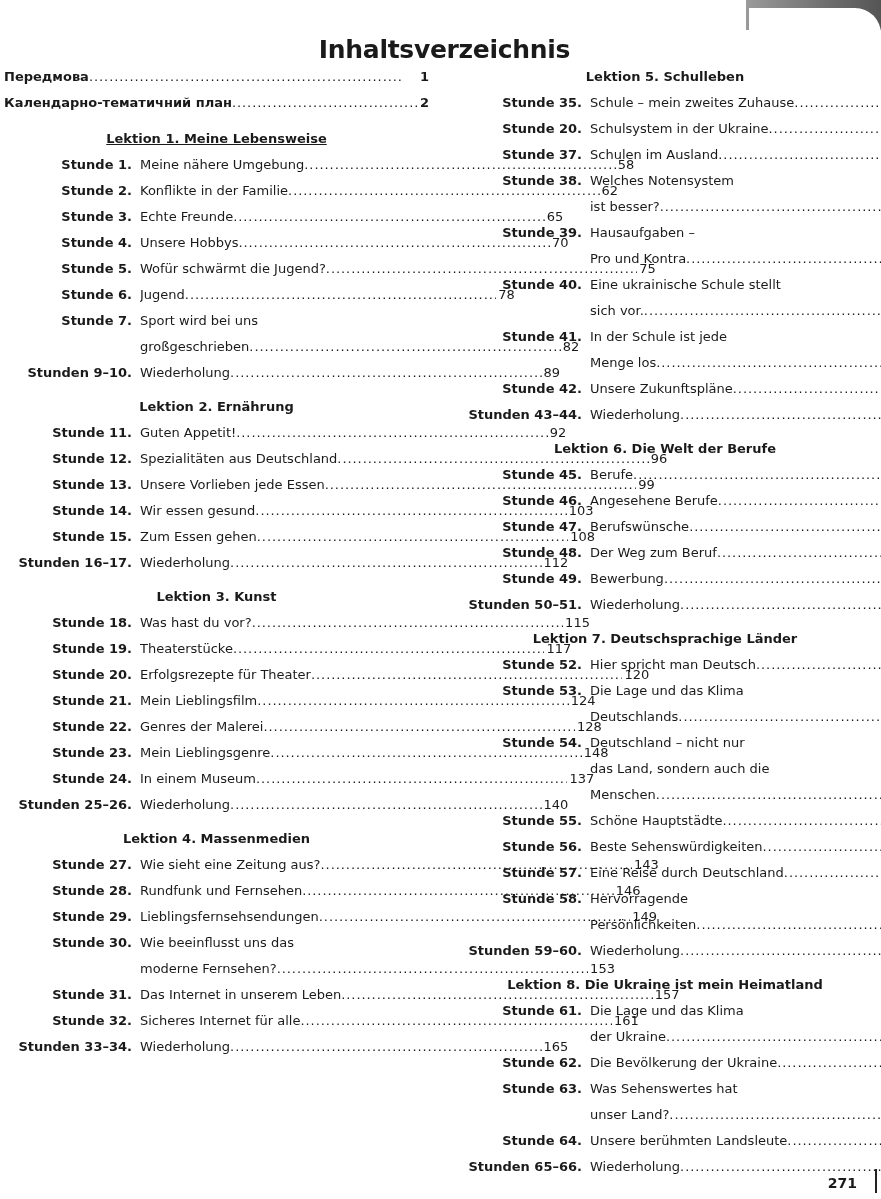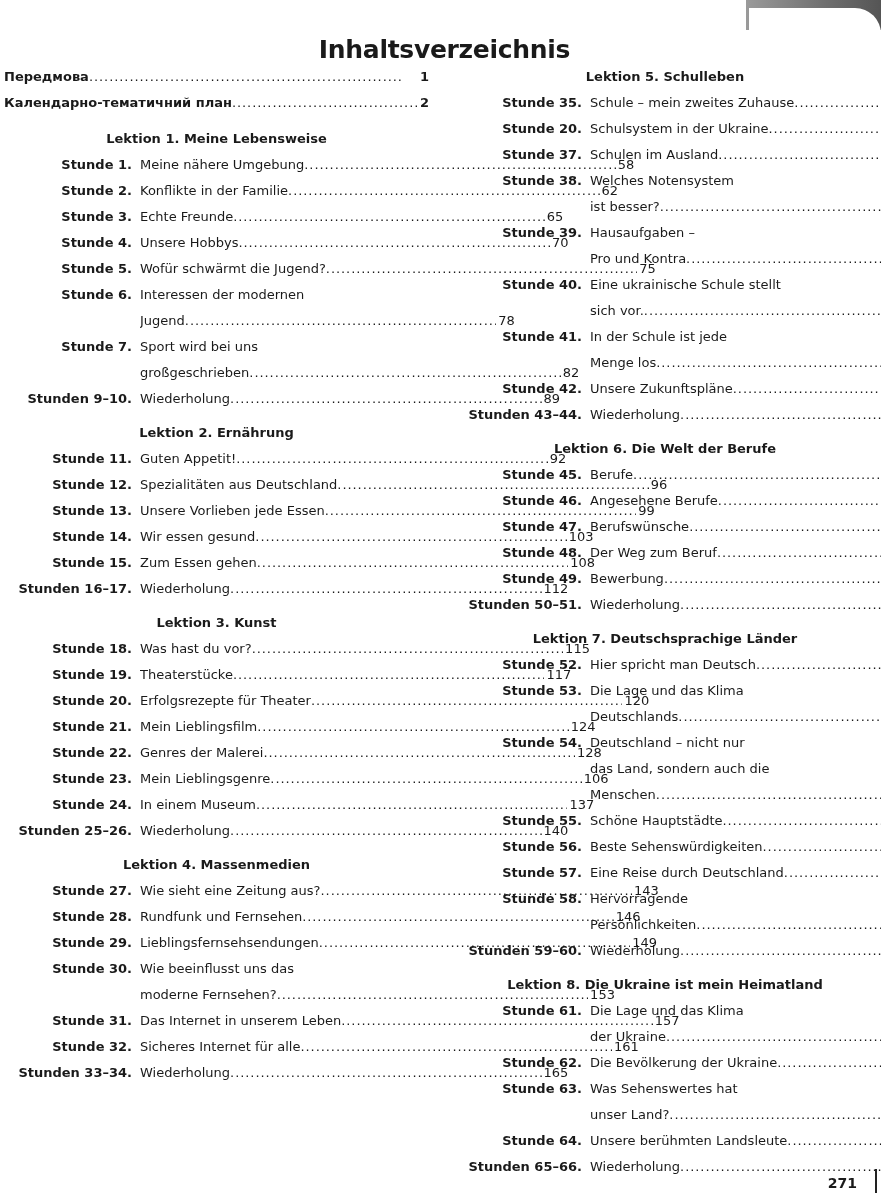--- a/index.html
+++ b/index.html
@@ -39,21 +39,21 @@
     <span>Передмова</span>
     <span class="dots"></span>
     <span class="page">1</span>
   </div>
   <div class="row top-entry">
     <span>Календарно-тематичний план</span>
     <span class="dots"></span>
     <span class="page">2</span>
   </div>
   <div>
-      <div class="lek" style="margin-top: 10px;">Lektion 1. Meine Lebensweise</div>
+      <div class="lek" style="margin-top: 10px; text-decoration: underline;">Lektion 1. Meine Lebensweise</div>
       <div class="row">
         <span class="label">Stunde 1.</span>
         <div class="txt">
           <div class="line">
             <span>Meine nähere Umgebung</span>
             <span class="dots"></span>
             <span class="page">58</span>
           </div>
         </div>
       </div>
@@ -94,23 +94,20 @@
             <span>Wofür schwärmt die Jugend?</span>
             <span class="dots"></span>
             <span class="page">75</span>
           </div>
         </div>
       </div>
       <div class="row">
         <span class="label">Stunde 6.</span>
         <div class="txt">
           <div class="line">
-            <span>Interessen der modernen</span>
-          </div>
-          <div class="line">
             <span>Jugend</span>
             <span class="dots"></span>
             <span class="page">78</span>
           </div>
         </div>
       </div>
       <div class="row">
         <span class="label">Stunde 7.</span>
         <div class="txt">
           <div class="line">
@@ -248,21 +245,21 @@
             <span class="page">128</span>
           </div>
         </div>
       </div>
       <div class="row">
         <span class="label">Stunde 23.</span>
         <div class="txt">
           <div class="line">
             <span>Mein Lieblingsgenre</span>
             <span class="dots"></span>
-            <span class="page">106</span>
+            <span class="page">148</span>
           </div>
         </div>
       </div>
       <div class="row">
         <span class="label">Stunde 24.</span>
         <div class="txt">
           <div class="line">
             <span>In einem Museum</span>
             <span class="dots"></span>
             <span class="page">137</span>

